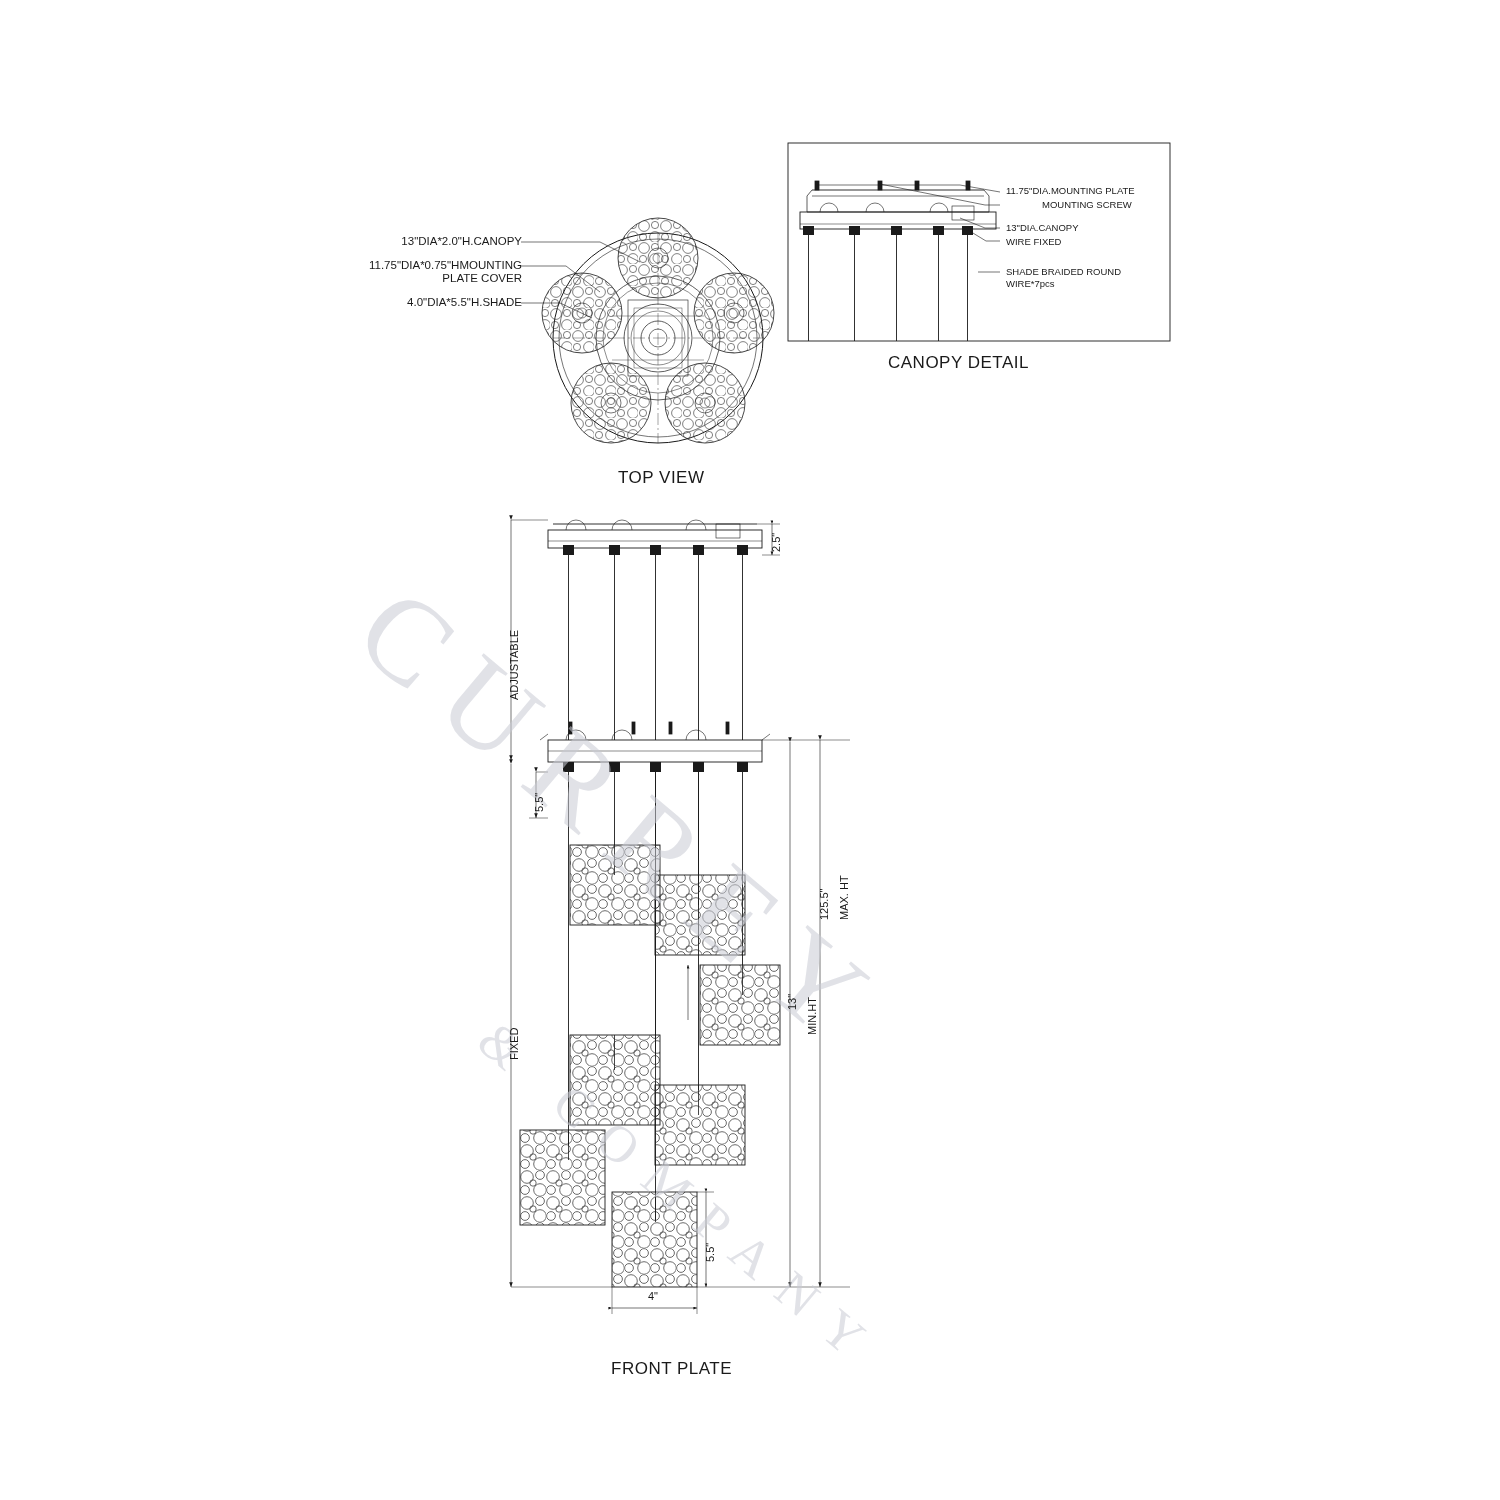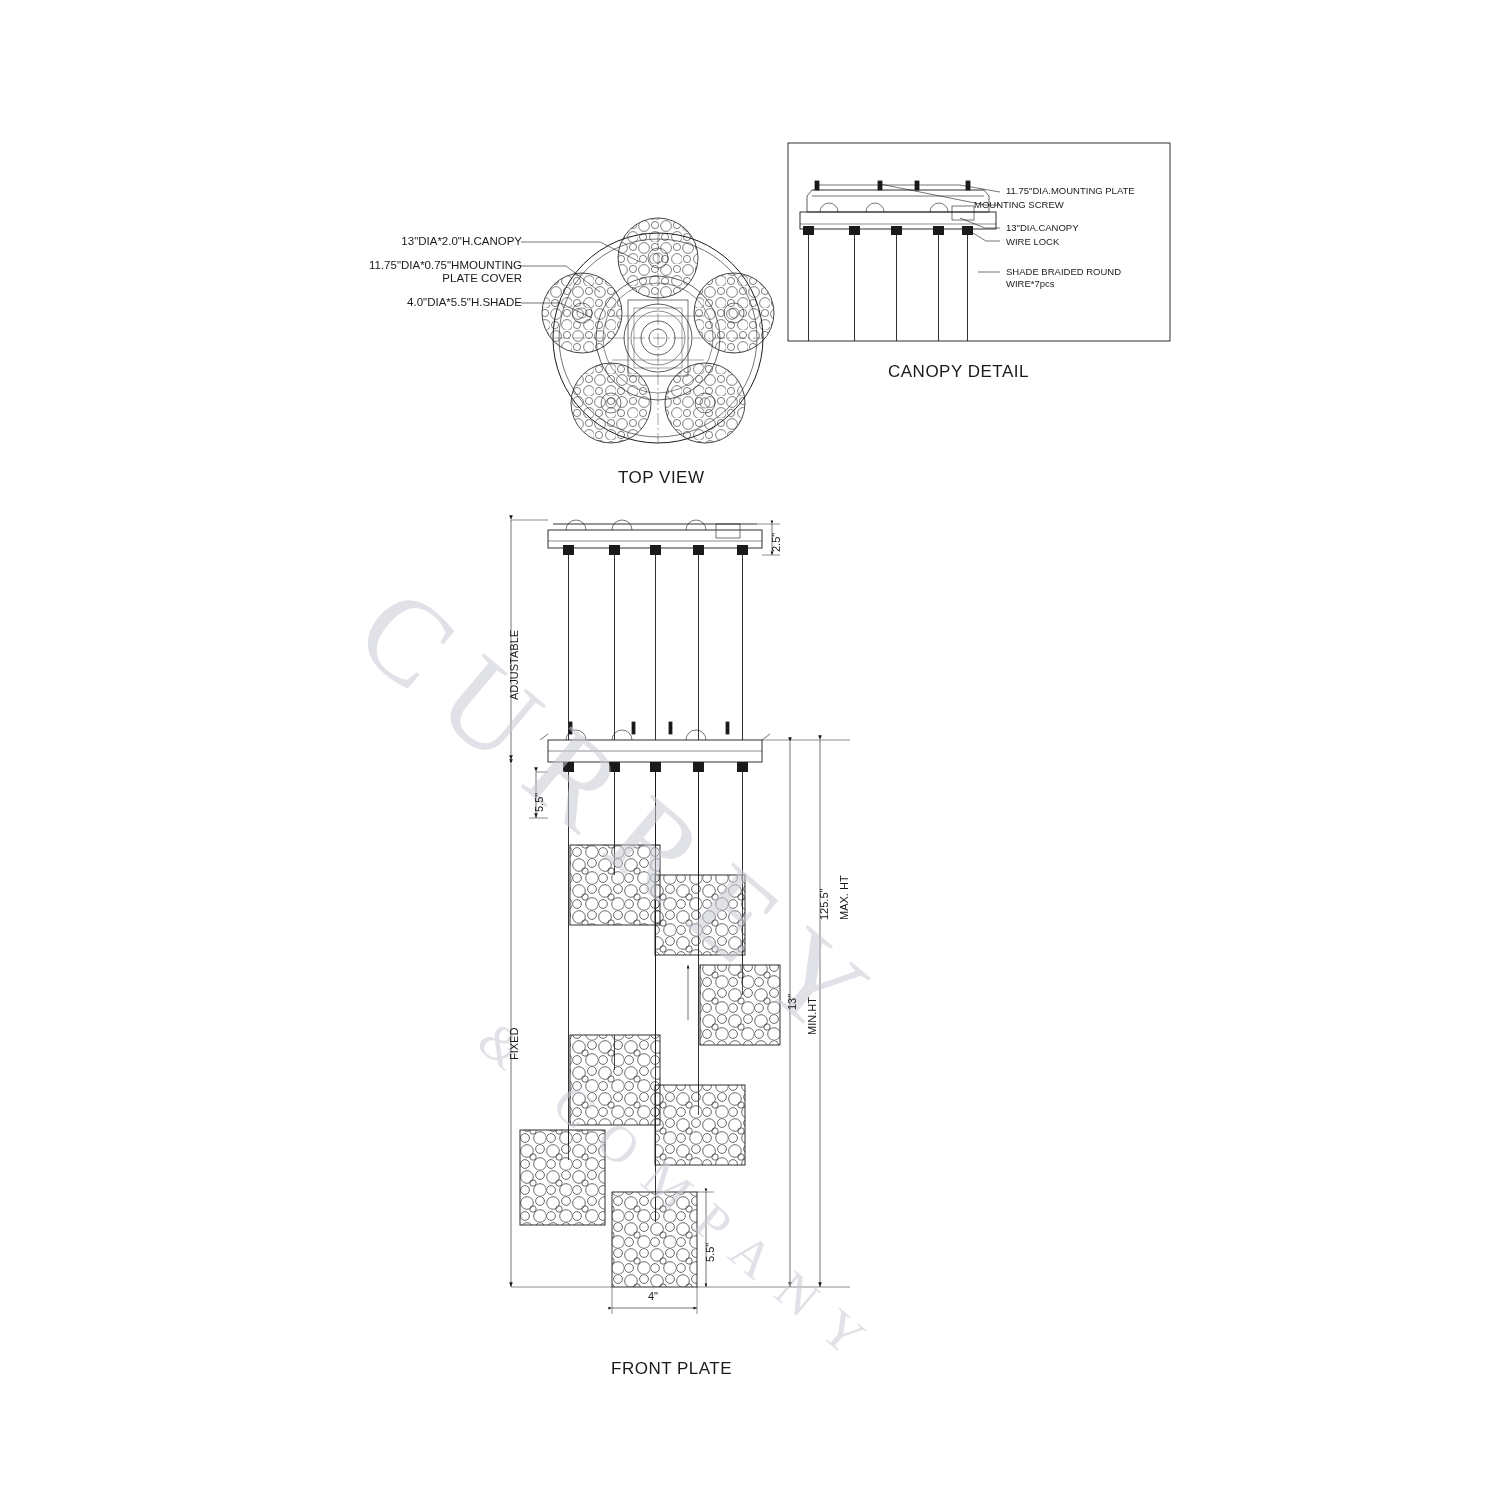--- a/index.html
+++ b/index.html
@@ -342,27 +342,27 @@
   <div class="watermark wm2">&amp; COMPANY</div>
 
   <div class="lbl callout" style="left:250px; top:235px; width:272px;">13"DIA*2.0"H.CANOPY</div>
   <div class="lbl callout" style="left:250px; top:259px; width:272px;">11.75"DIA*0.75"HMOUNTING
 PLATE COVER</div>
   <div class="lbl callout" style="left:250px; top:296px; width:272px;">4.0"DIA*5.5"H.SHADE</div>
 
   <div class="lbl viewname" style="left:618px; top:468px;text-align:center;">TOP VIEW</div>
 
   <div class="lbl detail-note" style="left:1006px; top:185px;">11.75"DIA.MOUNTING PLATE</div>
-  <div class="lbl detail-note" style="left:956px; top:199px;padding-left:18px;">MOUNTING SCREW</div>
+  <div class="lbl detail-note" style="left:1024px; top:199px;padding-left:18px;">MOUNTING SCREW</div>
   <div class="lbl detail-note" style="left:1006px; top:222px;">13"DIA.CANOPY</div>
-  <div class="lbl detail-note" style="left:1006px; top:236px;">WIRE LOCK</div>
+  <div class="lbl detail-note" style="left:1006px; top:236px;">WIRE FIXED</div>
   <div class="lbl detail-note" style="left:1006px; top:266px;">SHADE BRAIDED ROUND
 WIRE*7pcs</div>
 
-  <div class="lbl viewname" style="left:888px; top:362px;">CANOPY DETAIL</div>
+  <div class="lbl viewname" style="left:888px; top:353px;">CANOPY DETAIL</div>
 
   <div class="lbl dim-v rot90" style="left:508px; top:700px;">ADJUSTABLE</div>
   <div class="lbl dim-v rot90" style="left:508px; top:1060px;">FIXED</div>
   <div class="lbl dim-v rot90" style="left:770px; top:552px;">2.5"</div>
   <div class="lbl dim-v rot90" style="left:533px; top:812px;">5.5"</div>
   <div class="lbl dim-v rot90" style="left:818px; top:920px;">125.5"</div>
   <div class="lbl dim-v rot90" style="left:838px; top:920px;">MAX. HT</div>
   <div class="lbl dim-v rot90" style="left:786px; top:1010px;">13"</div>
   <div class="lbl dim-v rot90" style="left:806px; top:1035px;">MIN.HT</div>
   <div class="lbl dim-v rot90" style="left:704px; top:1262px;">5.5"</div>

